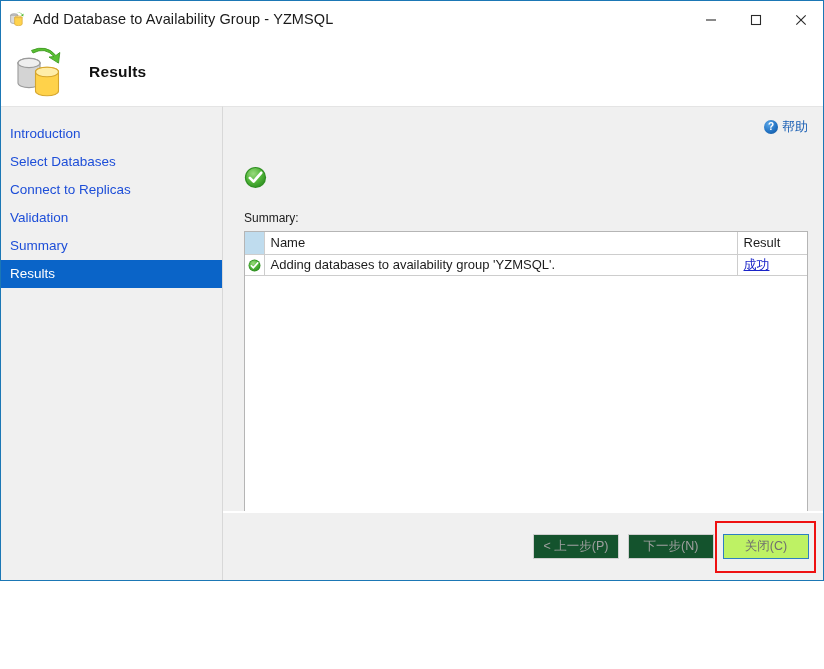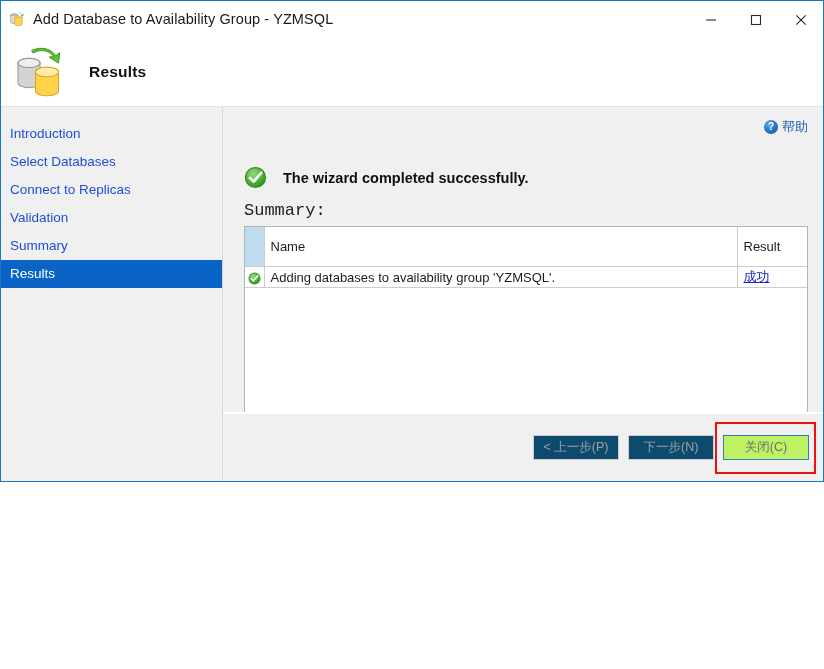--- a/index.html
+++ b/index.html
@@ -7,21 +7,21 @@
   html, body {
     margin: 0; padding: 0;
     width: 824px; height: 669px;
     overflow: hidden;
     font-family: "Liberation Sans", sans-serif;
     background: #ffffff;
   }
 
   #window {
     position: relative;
-    width: 824px; height: 482px;
+    width: 824px; height: 581px;
     background: #f0f0f0;
     border: 1px solid #1b77b5;
     border-top: none;
     overflow: hidden;
   }
 
   
   #titlebar {
     position: relative;
     height: 37px;
@@ -166,25 +166,24 @@
   }
   #success-text {
     margin-left: 16px;
     font-size: 14.5px;
     font-weight: bold;
     color: #101010;
     white-space: nowrap;
   }
 
   #summary-label {
-    margin-top: 12px;
+    margin-top: 22px;
     padding-left: 8px;
-    font-size: 17px;
+    font-size: 12px;
     color: #1c1c1c;
-    font-family: Liberation Mono, monospace;
   }
 
   #summary-box {
     margin-top: 6px;
     margin-left: 8px;
     margin-right: 2px;
     height: 318px;
     background: #ffffff;
     border: 1px solid #b5b5b5;
     overflow: hidden;
@@ -197,21 +196,21 @@
   }
   table.grid th {
     font-weight: normal;
     font-size: 13px;
     color: #1c1c1c;
     text-align: left;
     height: 22px;
     background: #ffffff;
     border-bottom: 1px solid #cdcdcd;
     border-right: 1px solid #cdcdcd;
-    padding: 12px 6px;
+    padding: 3px 6px;
     white-space: nowrap;
   }
   table.grid th.icon-col {
     width: 19px;
     padding: 0;
     background: #bfdcee;
   }
   table.grid th.result-col {
     width: 70px;
     border-right: none;
@@ -259,21 +258,21 @@
     align-items: center;
     justify-content: flex-end;
     padding-right: 14px;
     gap: 9px;
     position: relative;
   }
   .wiz-btn {
     width: 86px; height: 25px;
     font-size: 12.5px;
     font-family: "Liberation Sans", sans-serif;
-    background: #0c4a6e;
+    background: #14532d;
     border: 1px solid #cfcfcf;
     color: #a0a0a0;
     cursor: default;
     padding: 0;
     line-height: 23px;
     text-align: center;
     white-space: nowrap;
   }
   .wiz-btn.focused {
     background: #bef264;
@@ -394,21 +393,20 @@
               <defs>
                 <radialGradient id="g1" cx="38%" cy="30%" r="78%">
                   <stop offset="0%" stop-color="#9ada7e"></stop>
                   <stop offset="55%" stop-color="#52b63a"></stop>
                   <stop offset="100%" stop-color="#2f8f22"></stop>
                 </radialGradient>
               </defs>
               <path d="M5.9 11.9 L9.6 15.6 L17.2 6.8" fill="none" stroke="#ffffff" stroke-width="2.7" stroke-linecap="round" stroke-linejoin="round"></path>
             </svg>
           </span>
-          <span id="success-text">The wizard completed successfully.</span>
         </div>
 
         <div id="summary-label">Summary:</div>
 
         <div id="summary-box">
           <table class="grid">
             <thead>
               <tr>
                 <th class="icon-col"></th>
                 <th>Name</th>

